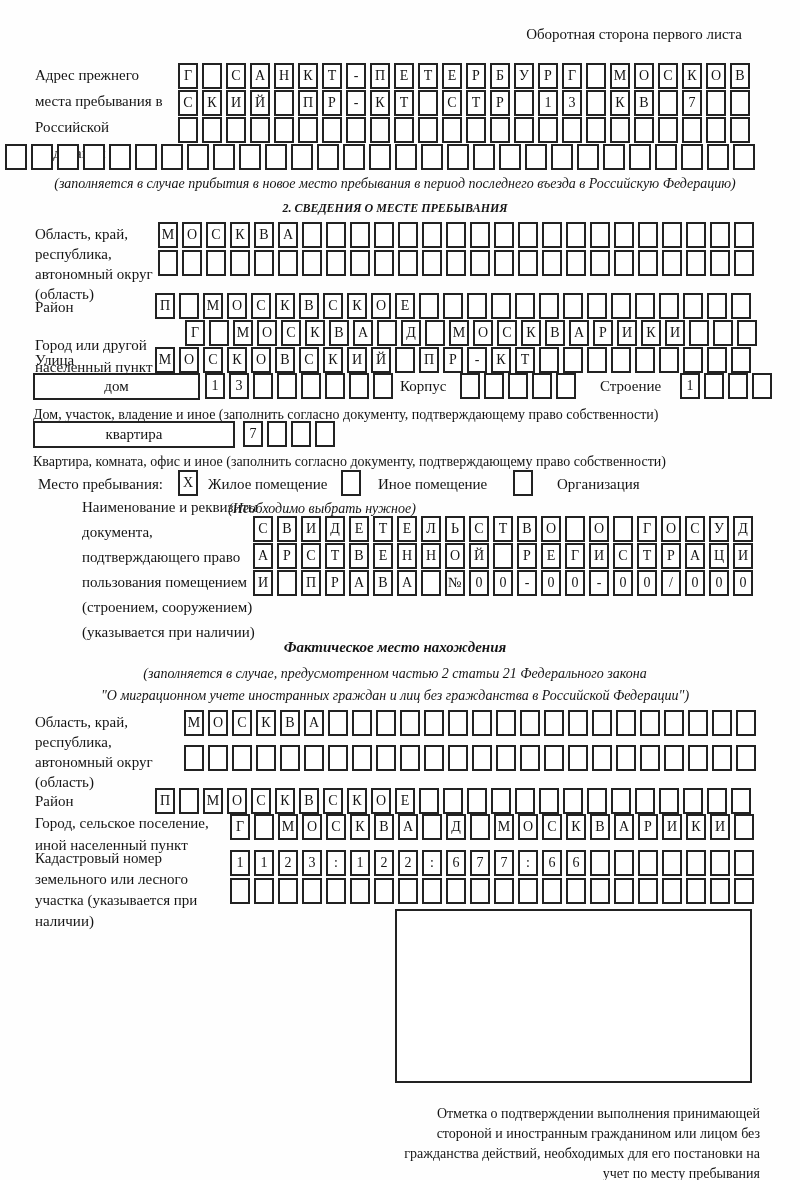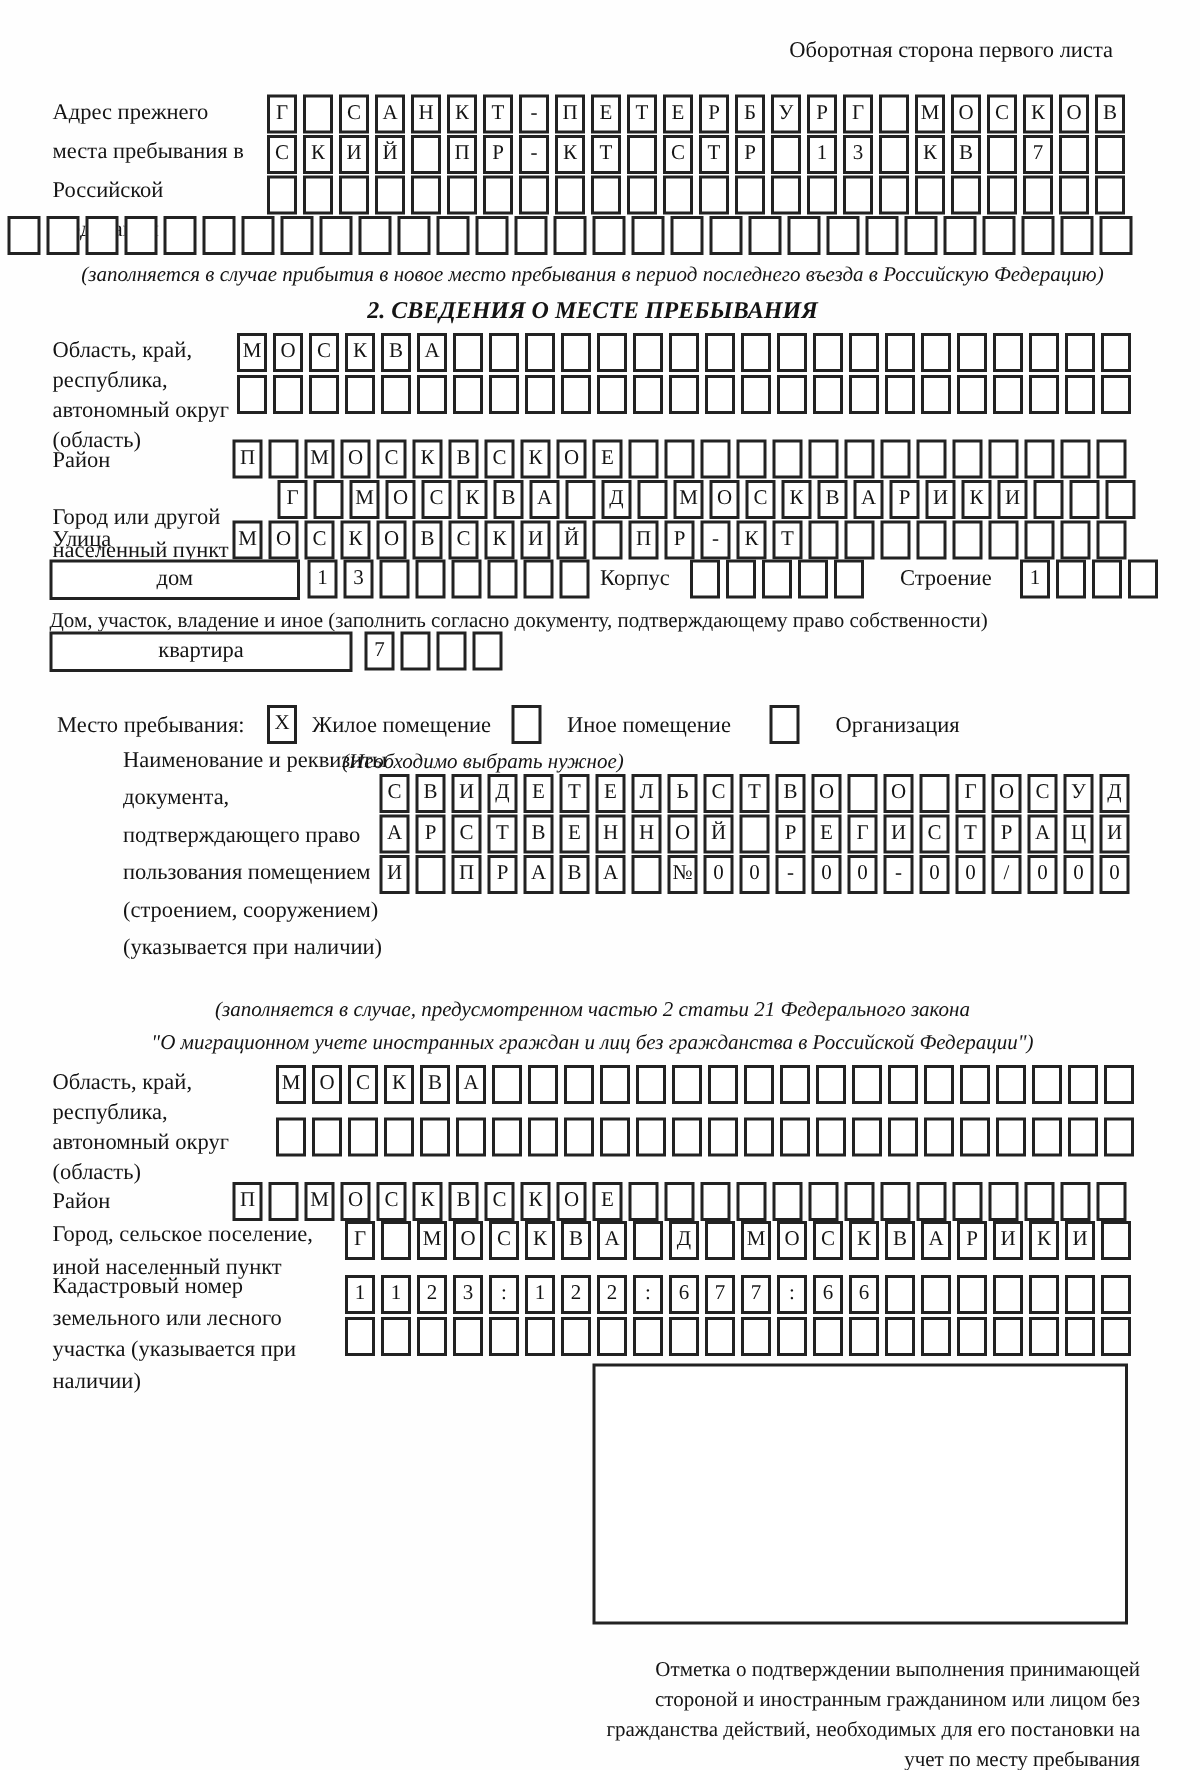--- a/index.html
+++ b/index.html
@@ -136,21 +136,21 @@
       <div class="cell"></div>
       <div class="cell"></div>
       <div class="cell"></div>
       <div class="cell"></div>
       <div class="cell"></div>
       <div class="cell"></div>
       <div class="cell"></div>
     </div>
   <div class="cap center" style="top:175px;">(заполняется в случае прибытия в новое место пребывания в период последнего въезда в Российскую Федерацию)</div>
 
-  <div class="t bold center" style="top:198px;font-size:16px;">2. СВЕДЕНИЯ О МЕСТЕ ПРЕБЫВАНИЯ</div>
+  <div class="t bold center" style="top:198px;font-size:12px;">2. СВЕДЕНИЯ О МЕСТЕ ПРЕБЫВАНИЯ</div>
 
   <div class="t" style="left:35px;top:224px;width:120px;">Область, край, республика, автономный округ (область)</div>
   <div class="cells" style="left:158px;top:222px;">
       <div class="cell">М</div>
       <div class="cell">О</div>
       <div class="cell">С</div>
       <div class="cell">К</div>
       <div class="cell">В</div>
       <div class="cell">А</div>
       <div class="cell"></div>
@@ -319,20 +319,21 @@
 
   <div class="fieldbox" style="left:33px;top:421px;width:202px;height:27px;">
     <span>квартира</span>
   </div>
   <div class="cells" style="left:243px;top:421px;">
       <div class="cell">7</div>
       <div class="cell"></div>
       <div class="cell"></div>
       <div class="cell"></div>
     </div>
+  <div class="cap" style="left:33px;top:453px;">Квартира, комната, офис и иное (заполнить согласно документу, подтверждающему право собственности)</div>
 
   <div class="t" style="left:38px;top:474px;">Место пребывания:</div>
   <div class="cell" style="position:absolute;left:178px;top:470px;">X</div>
   <div class="t" style="left:208px;top:474px;">Жилое помещение</div>
   <div class="cell" style="position:absolute;left:341px;top:470px;"></div>
   <div class="t" style="left:378px;top:474px;">Иное помещение</div>
   <div class="cell" style="position:absolute;left:513px;top:470px;"></div>
   <div class="t" style="left:557px;top:474px;">Организация</div>
   <div class="cap" style="left:228px;top:500px;font-style:italic;">(Необходимо выбрать нужное)</div>
 
@@ -400,20 +401,21 @@
       <div class="cell">0</div>
       <div class="cell">-</div>
       <div class="cell">0</div>
       <div class="cell">0</div>
       <div class="cell">/</div>
       <div class="cell">0</div>
       <div class="cell">0</div>
       <div class="cell">0</div>
     </div>
 
+  <div class="t bold center" style="top:637px;">Фактическое место нахождения</div>
   <div class="cap center" style="top:665px;">(заполняется в случае, предусмотренном частью 2 статьи 21 Федерального закона</div>
   <div class="cap center" style="top:687px;">"О миграционном учете иностранных граждан и лиц без гражданства в Российской Федерации")</div>
 
   <div class="t" style="left:35px;top:712px;width:150px;">Область, край, республика, автономный округ (область)</div>
   <div class="cells" style="left:184px;top:710px;">
       <div class="cell">М</div>
       <div class="cell">О</div>
       <div class="cell">С</div>
       <div class="cell">К</div>
       <div class="cell">В</div>

